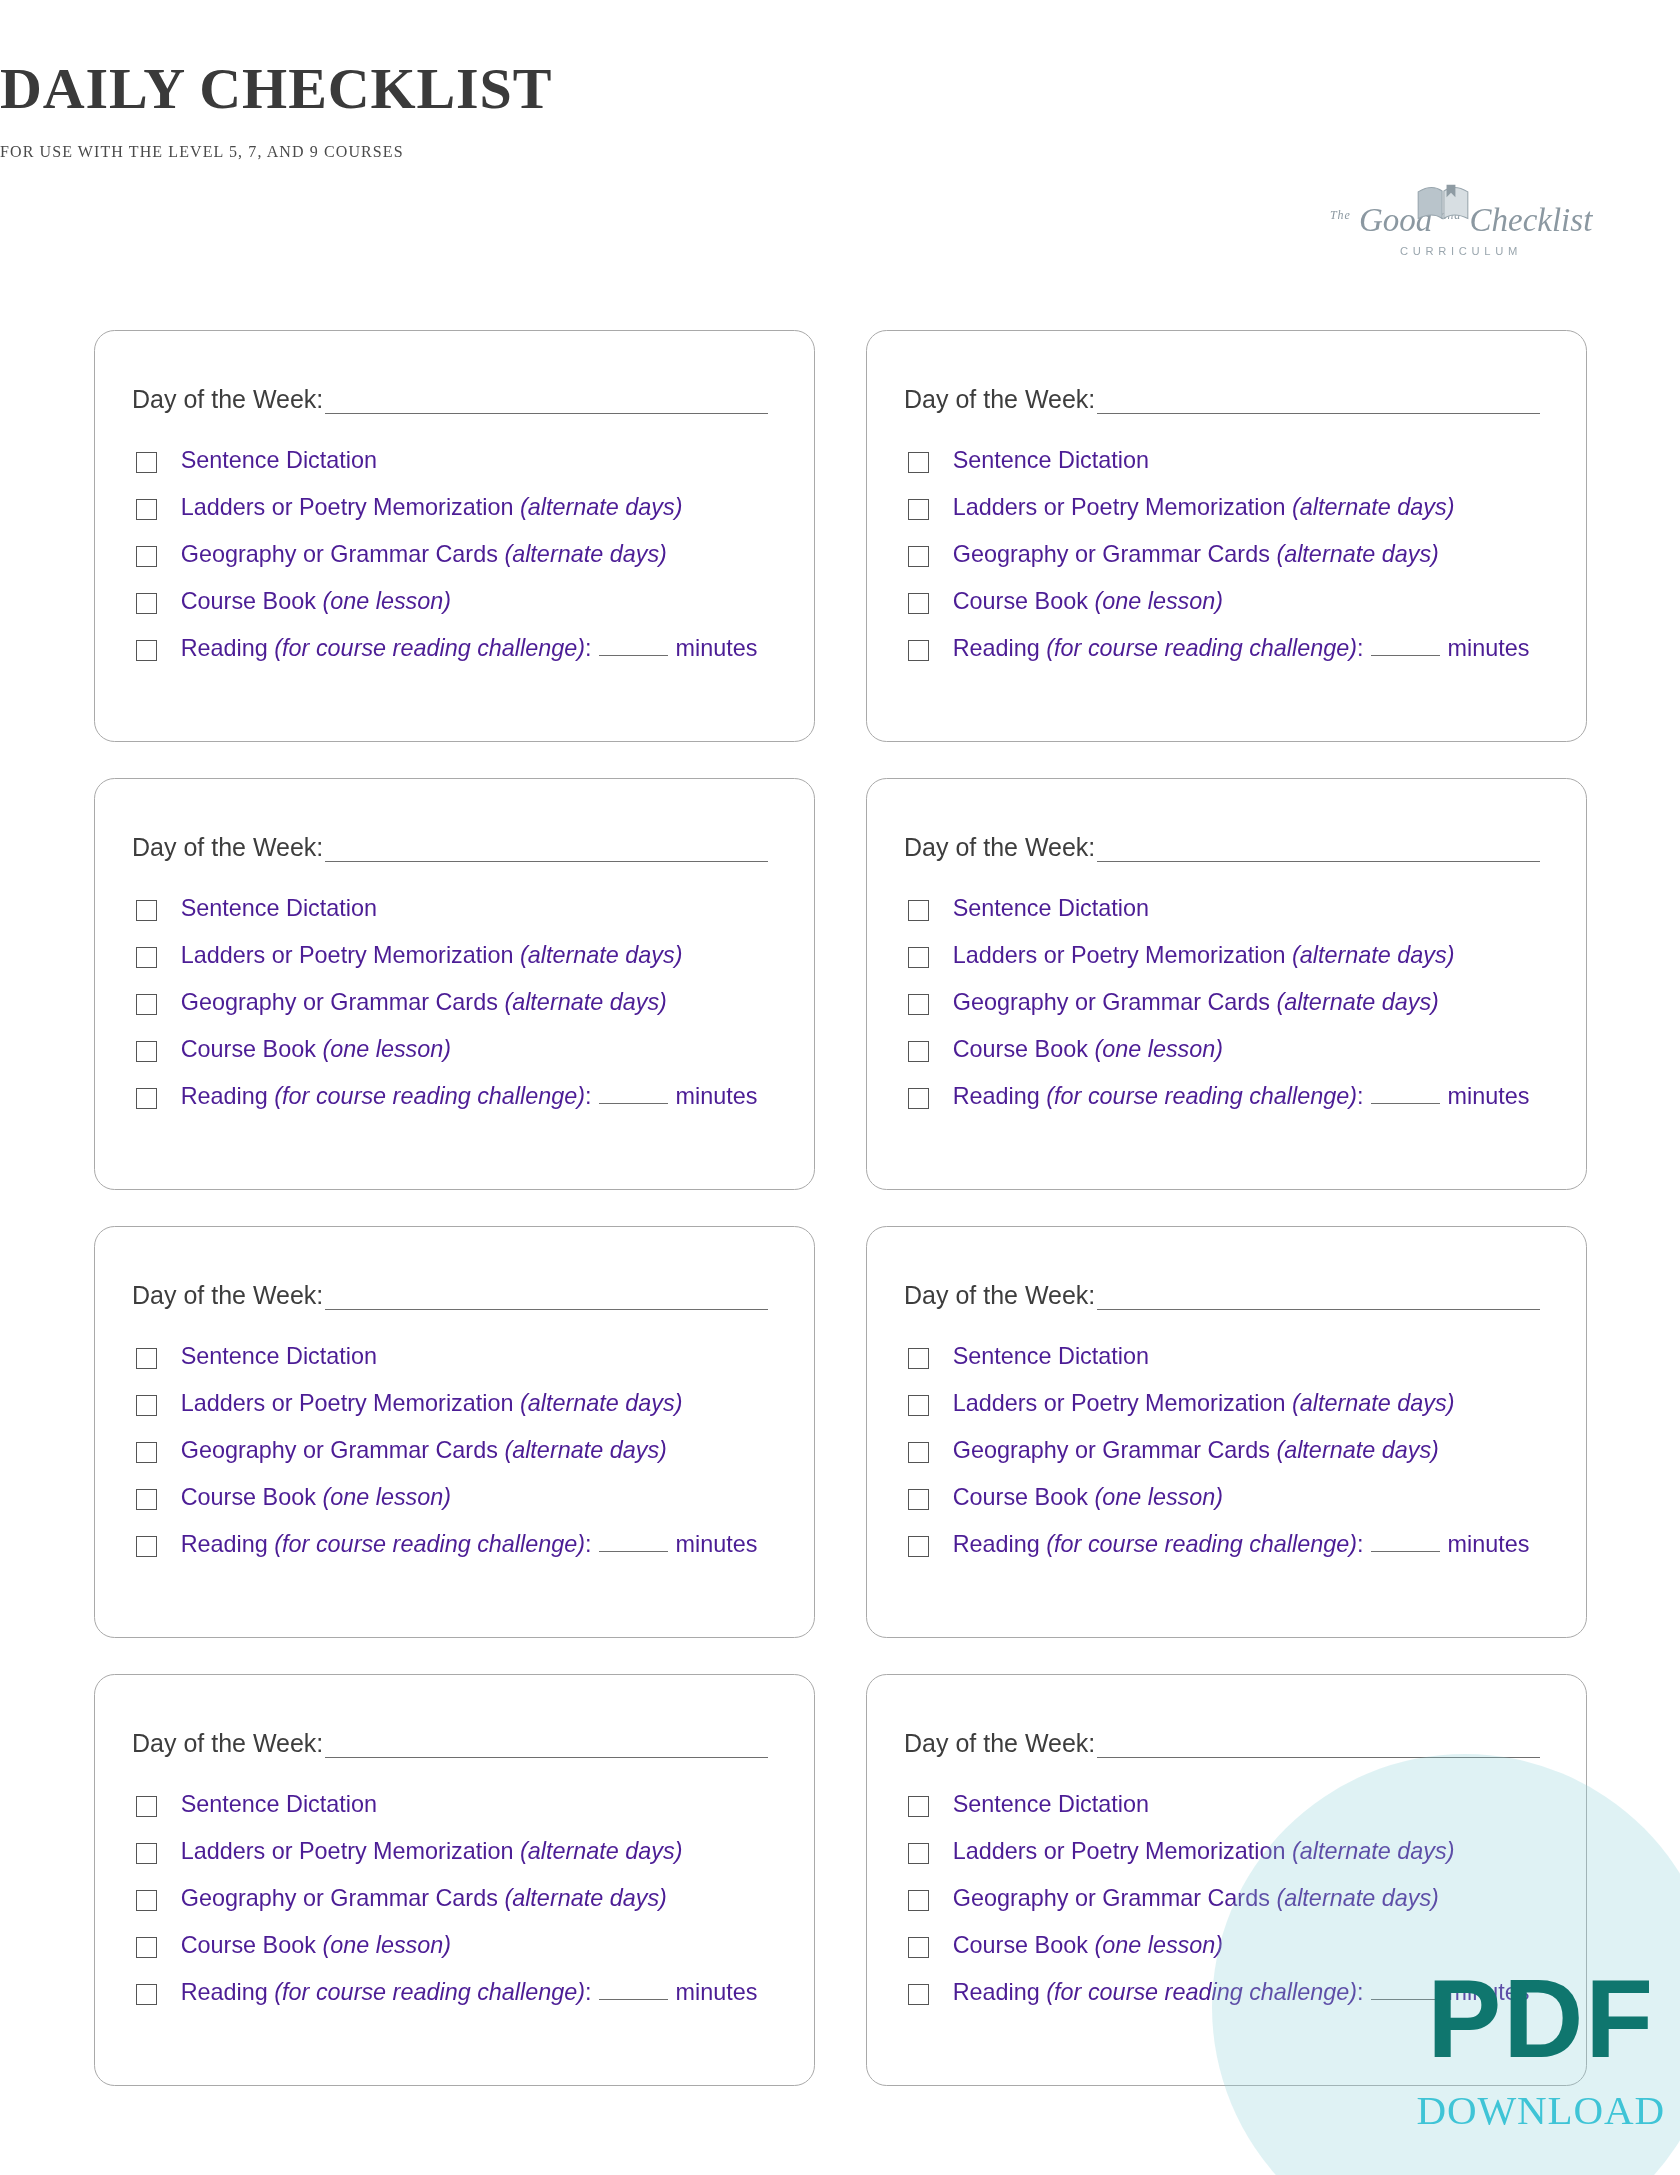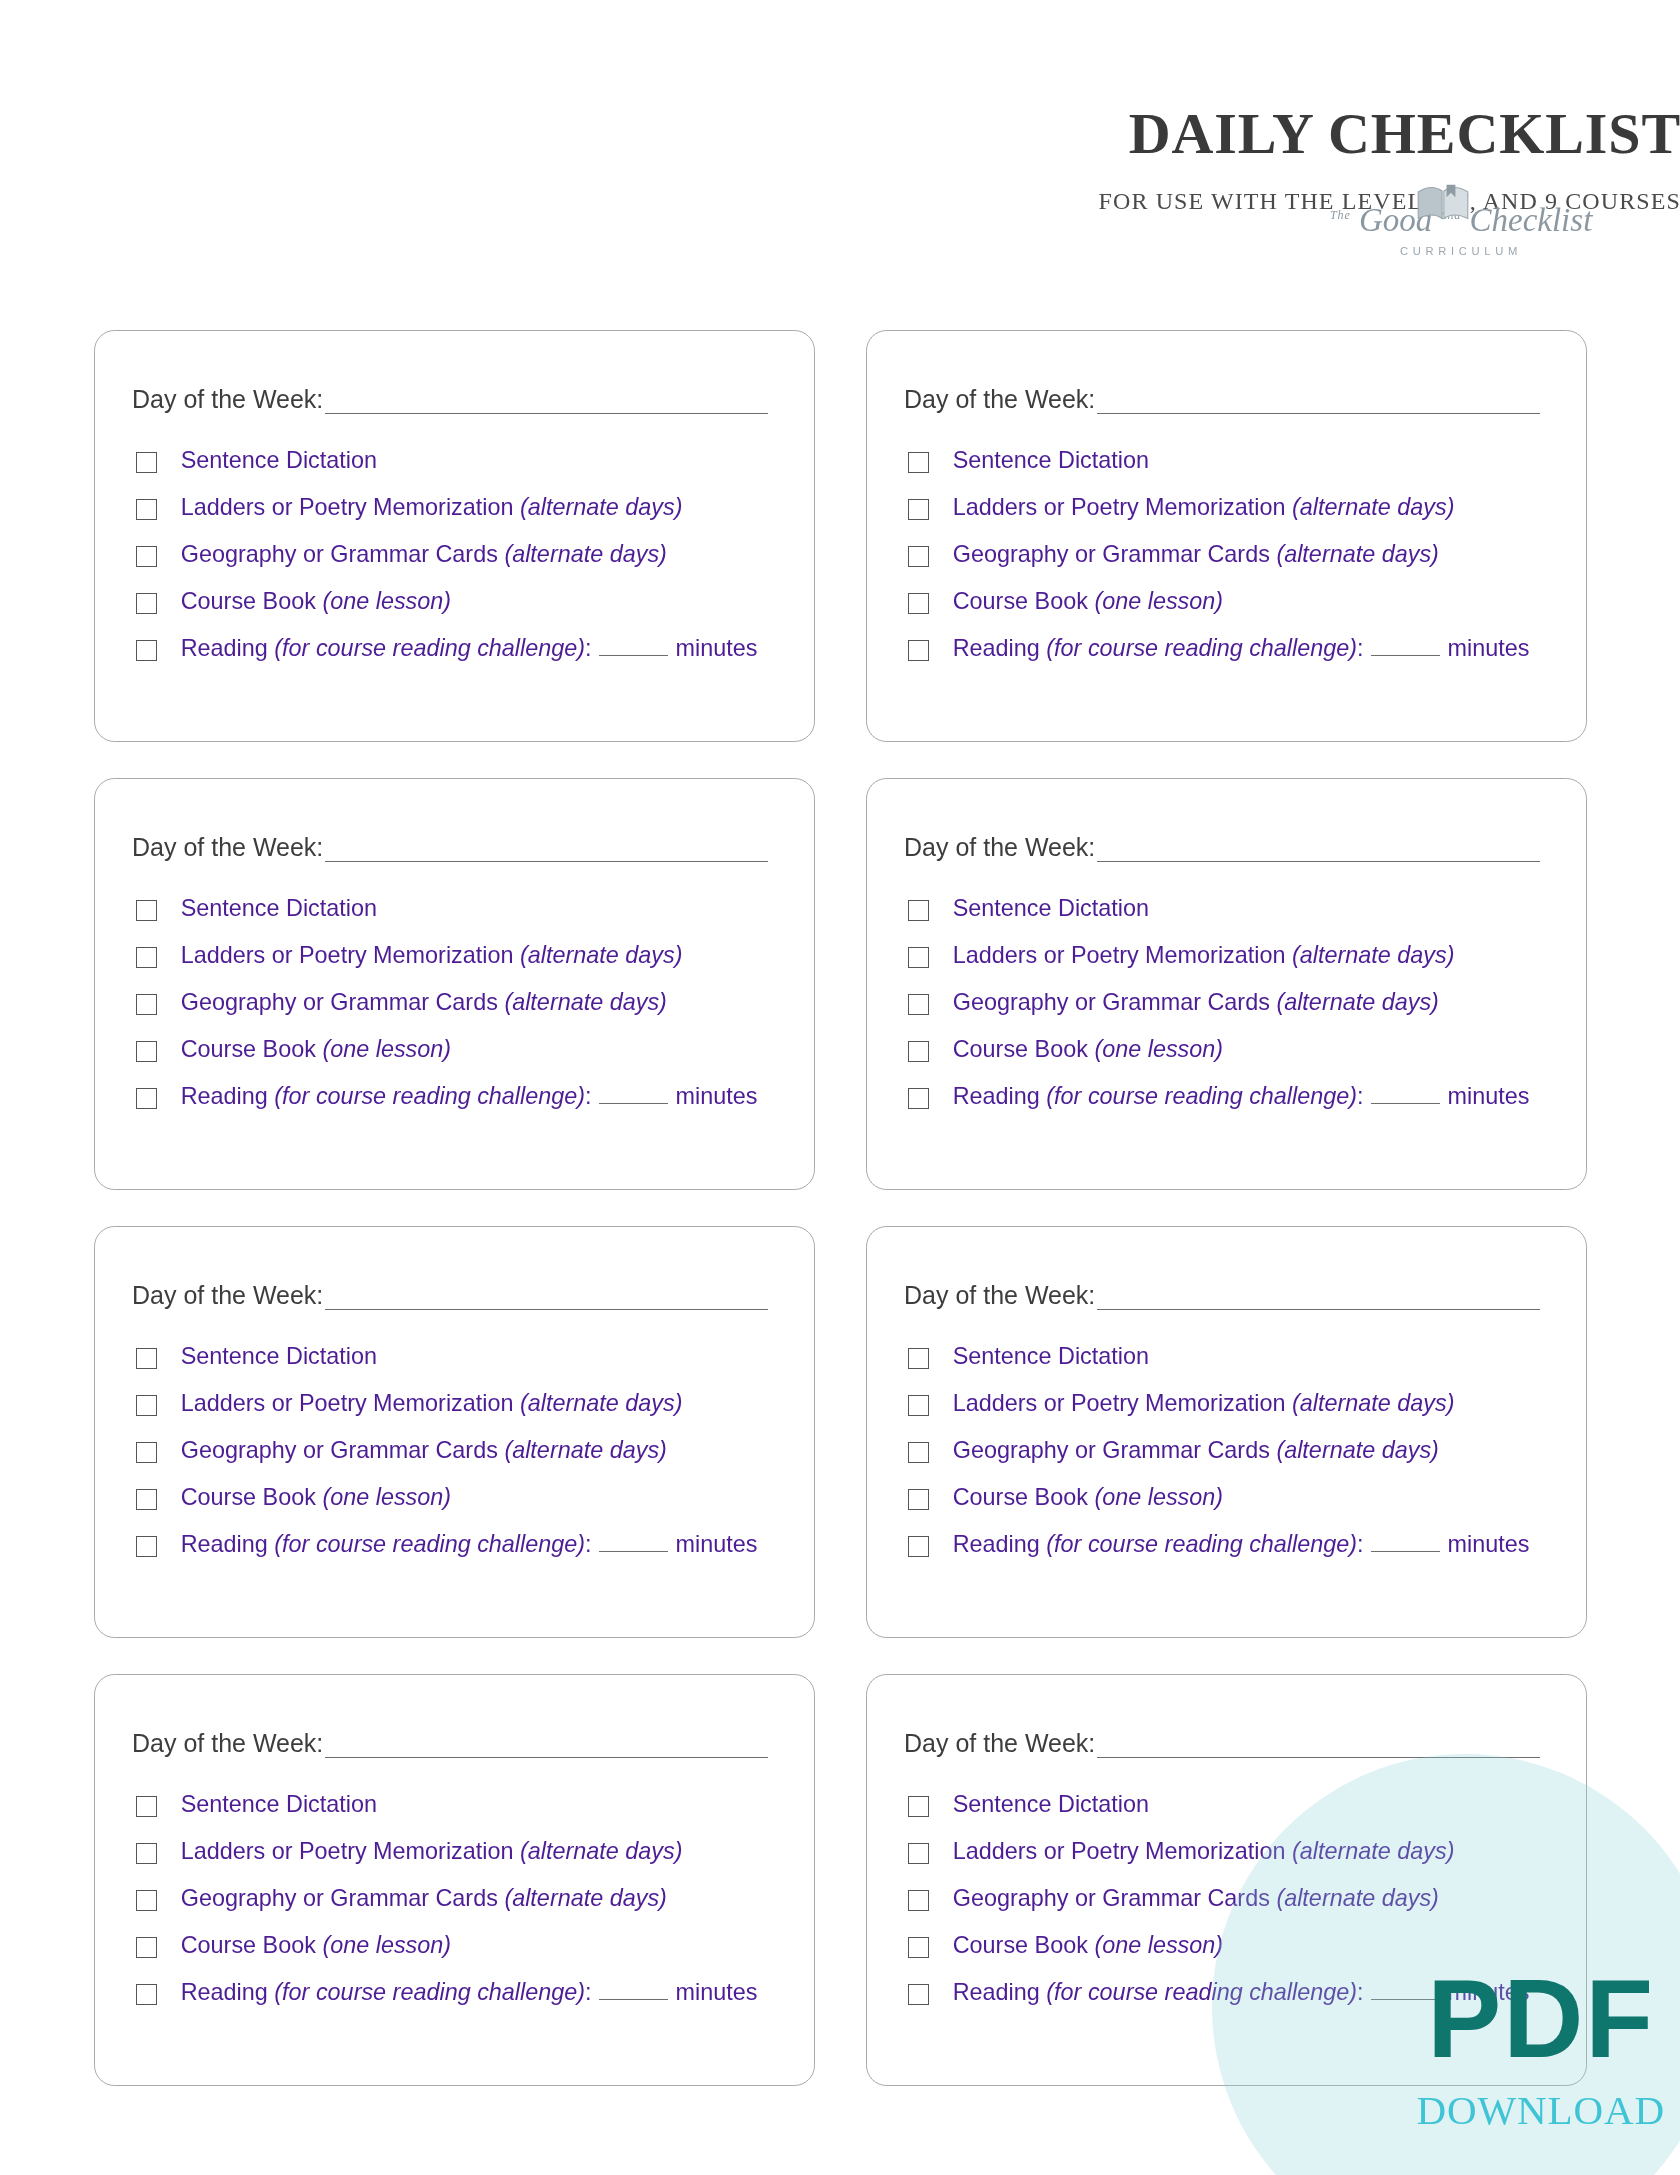--- a/index.html
+++ b/index.html
@@ -12,36 +12,36 @@
     height: 2176px;
     position: relative;
     font-family: "Liberation Sans", sans-serif;
     color: #3b3b3b;
     overflow: hidden;
   }
 
   
   .header {
     position: relative;
-    padding-top: 102px;
-    text-align: right;
+    padding-top: 57px;
+    text-align: left;
   }
   .doc-title {
     font-family: "Liberation Serif", serif;
     font-size: 58px;
     letter-spacing: 0.9px;
     color: #3a3a3a;
     font-weight: bold;
     margin: 0;
     line-height: 1.1;
     text-transform: uppercase;
   }
   .doc-subtitle {
     font-family: "Liberation Serif", serif;
-    font-size: 24px;
+    font-size: 16px;
     letter-spacing: 1.1px;
     color: #4a4a4a;
     margin-top: 22.5px;
     text-transform: uppercase;
   }
 
   
   .logo {
     position: absolute;
     right: 89px;

